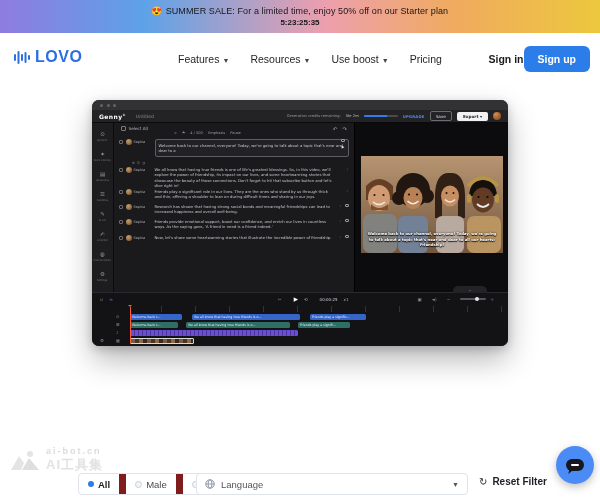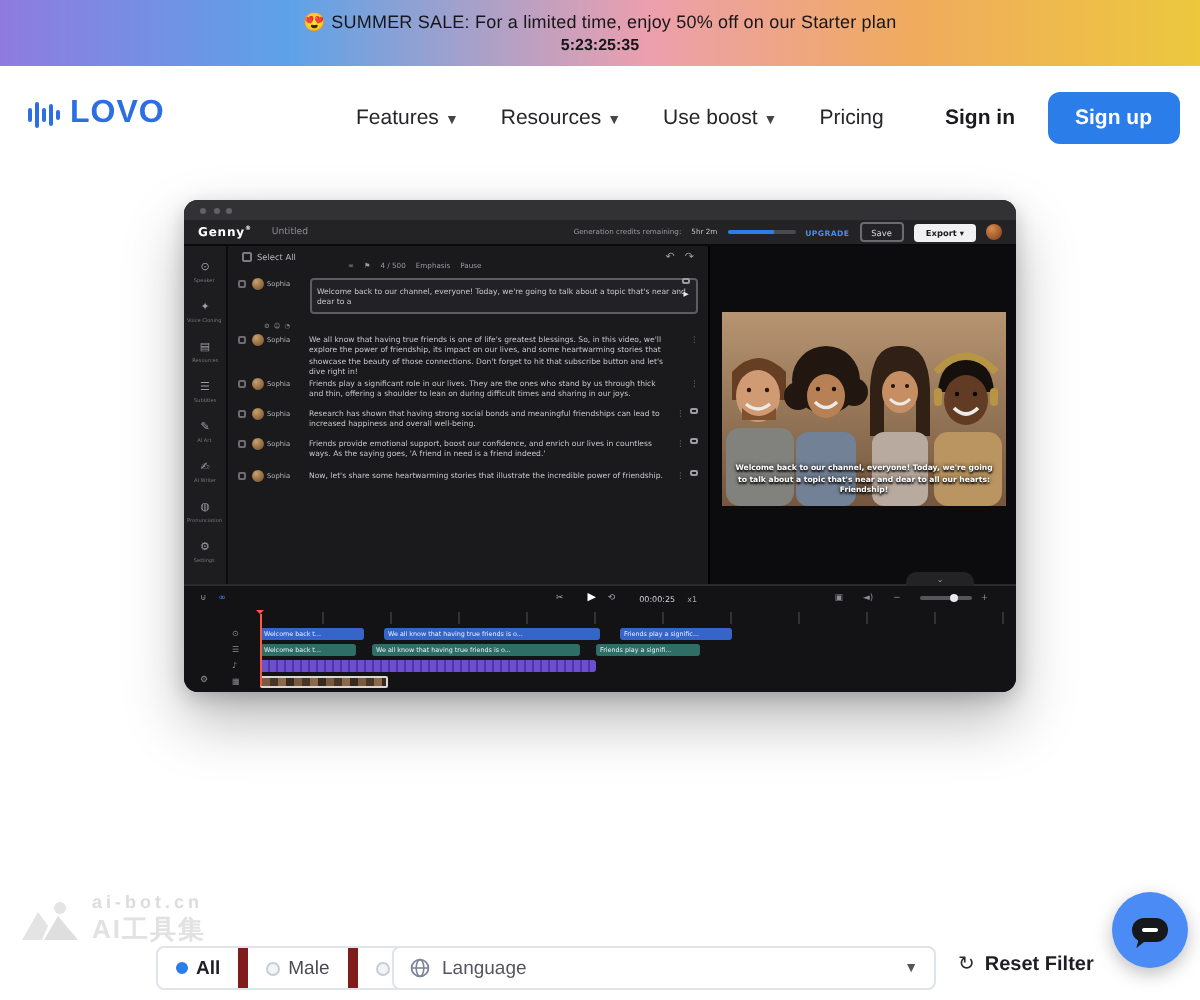--- a/index.html
+++ b/index.html
@@ -17,21 +17,21 @@
   
   .nav { position:absolute; left:0; top:33px; width:600px; height:52px; background:#fff;
          display:flex; align-items:center; }
   .logo { position:absolute; left:14px; top:15px; display:flex; align-items:center; gap:5px;
           color:#2b6fe3; font-weight:bold; font-size:16px; letter-spacing:.5px; }
   .logo svg { display:block; }
   .menu { position:absolute; left:178px; top:0; height:52px; display:flex; align-items:center; gap:21px;
           font-size:10.5px; color:#26262a; }
   .menu-item { display:flex; align-items:center; gap:3px; cursor:pointer; }
   .chev { font-size:7px; color:#44444a; transform:translateY(1px); }
-  .auth { position:absolute; right:10px; top:0; height:52px; display:flex; align-items:center; gap:16px; }
+  .auth { position:absolute; right:10px; top:0; height:52px; display:flex; align-items:center; }
   .signin { font-size:10.5px; font-weight:bold; color:#1b1b1f; cursor:pointer; }
   .signup { font-size:10.5px; font-weight:bold; color:#fff; background:#2b7de9; border:none;
             padding:7px 14px; border-radius:6px; cursor:pointer; }
 
   
   .app { position:absolute; left:92px; top:100px; width:416px; height:246px; background:#161618;
          border-radius:7px; overflow:hidden; font-family:"DejaVu Sans", sans-serif;
          box-shadow:0 14px 30px rgba(0,0,0,.28), 0 3px 10px rgba(0,0,0,.18); }
   .titlebar { position:absolute; left:0; top:0; width:100%; height:10px; background:#323234; }
   .dots { position:absolute; left:8px; top:3.5px; display:flex; gap:3.5px; }
@@ -128,21 +128,21 @@
   .hero-title { position:absolute; left:0; top:412px; width:600px; text-align:center;
                 font-size:19px; font-weight:bold; letter-spacing:-.4px; color:#1d1d21; }
   .hero-sub { position:absolute; left:0; top:444px; width:600px; text-align:center;
               font-size:10.5px; color:#3d3d44; }
 
   
   .filterbar { position:absolute; left:0; top:473px; width:600px; height:24px; }
   .seg { position:absolute; left:78px; top:0; height:22px; display:flex; background:#fff;
          border:1px solid #dfe3ea; border-radius:4px; overflow:hidden; }
   .seg .opt { display:flex; align-items:center; gap:4px; padding:0 9px; font-size:9.5px; color:#4a4a52;
-              border-right:5px solid #7f1d1d; cursor:pointer; }
+              border-right:7px solid #7f1d1d; cursor:pointer; }
   .seg .opt:last-child { border-right:none; }
   .seg .opt.on { color:#1e1e24; font-weight:bold; }
   .radio { width:7px; height:7px; border-radius:50%; border:1px solid #c9cdd6; background:#f3f4f7; }
   .radio.on { width:3px; height:3px; border:3px solid #2b7de9; background:#fff; }
   .langsel { position:absolute; left:196px; top:0; width:272px; height:22px; background:#fff;
              border:1px solid #dfe3ea; border-radius:4px; display:flex; align-items:center;
              padding:0 8px; gap:6px; cursor:pointer; }
   .langsel .lbl { font-size:9.5px; color:#555560; }
   .langsel .caret { margin-left:auto; font-size:7px; color:#55555e; }
   .reset { position:absolute; left:479px; top:3px; display:flex; align-items:center; gap:5px; cursor:pointer; }

